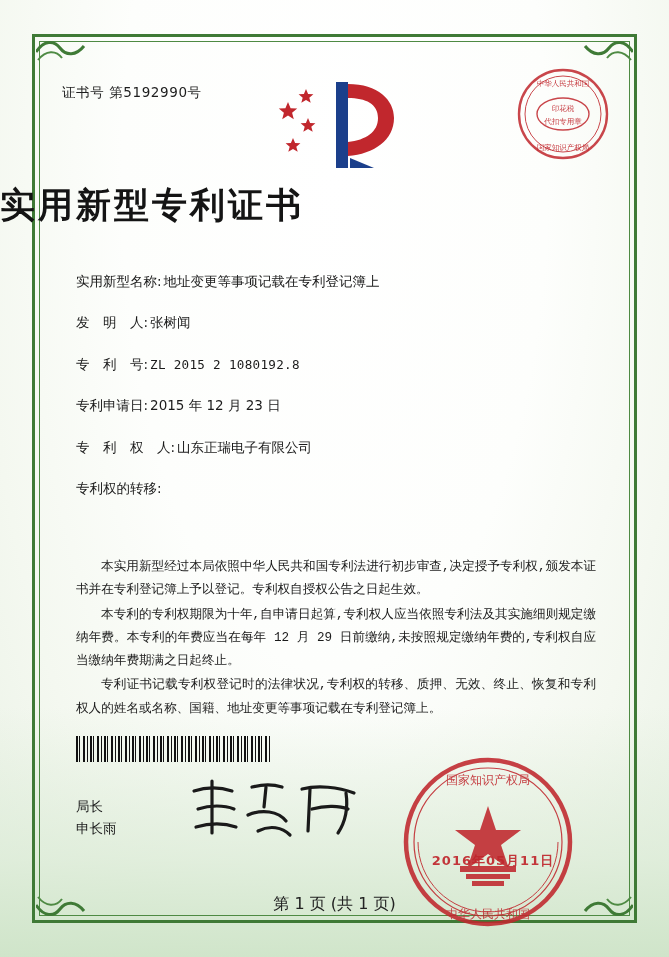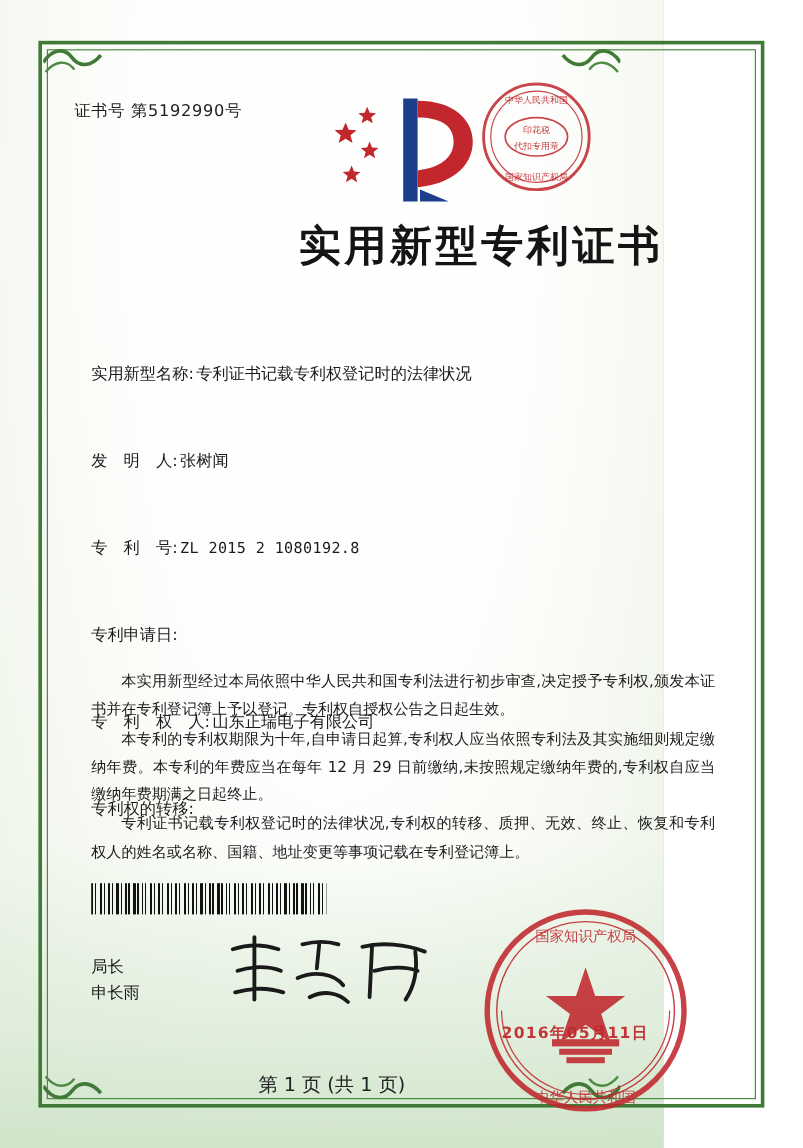--- a/index.html
+++ b/index.html
@@ -8,23 +8,23 @@
     background: #fff;
   }
   body {
     width: 669px;
     height: 957px;
     font-family: "DejaVu Sans", sans-serif;
     overflow: hidden;
   }
   #page {
     position: relative;
-    width: 553px;
+    width: 669px;
     height: 957px;
-    background: #f9a8d4;
+    background: #fdba74;
     box-sizing: border-box;
   }
   
   #paper-tint {
     position: absolute;
     left: 0; top: 0; right: 0; bottom: 0;
     background:
       radial-gradient(ellipse at 50% 18%, #ffffff 0%, #fdfefc 45%, #f4f8f0 75%, #eaf2e6 100%);
   }
   #bottom-wash {
@@ -78,21 +78,21 @@
   #stamp-top {
     position: absolute;
     right: 58px; top: 66px;
     width: 96px; height: 96px;
   }
   
   #doc-title {
     position: absolute;
     left: 0; right: 0;
     top: 182px;
-    text-align: right;
+    text-align: left;
     font-family: Liberation Serif, serif;
     font-size: 35px;
     font-weight: bold;
     color: #141414;
     letter-spacing: 3px;
   }
   
   #fields {
     position: absolute;
     left: 76px; top: 272px;
@@ -102,21 +102,20 @@
     display: flex;
     align-items: baseline;
     margin-bottom: 22.5px;
     font-size: 13.5px;
     color: #1b1b1b;
     line-height: 1.4;
   }
   .field-label {
     white-space: pre;
     flex: 0 0 auto;
-    margin-top: 31px;
   }
   .field-value {
     margin-left: 2px;
     flex: 1 1 auto;
   }
   .mono-val {
     font-family: "DejaVu Sans Mono", monospace;
     font-size: 12.6px;
     letter-spacing: 0.3px;
   }
@@ -126,20 +125,21 @@
     left: 76px; top: 556px;
     width: 520px;
     font-size: 12.6px;
     color: #1b1b1b;
     line-height: 1.85;
     text-align: justify;
   }
   #body-text p {
     margin: 0 0 1px 0;
     text-indent: 25px;
+    font-family: Liberation Mono, monospace;
   }
   
   #barcode {
     position: absolute;
     left: 76px; top: 736px;
     width: 196px; height: 26px;
     background-image: repeating-linear-gradient(
       to right,
       #111 0px, #111 1.5px, transparent 1.5px, transparent 3px,
       #111 3px, #111 4px, transparent 4px, transparent 7px,
@@ -163,21 +163,21 @@
   
   #stamp-main {
     position: absolute;
     left: 400px; top: 754px;
     width: 176px; height: 176px;
   }
   #issue-date-stamp {
     position: absolute;
     left: 418px; top: 852px;
     width: 150px;
-    text-align: left;
+    text-align: center;
     font-size: 13px;
     color: #c0272d;
     font-weight: bold;
     letter-spacing: 1px;
     opacity: 0.92;
   }
   
   #footer {
     position: absolute;
     left: 0; right: 0;
@@ -242,32 +242,33 @@
       <text x="48" y="45">印花税</text>
       <text x="48" y="58">代扣专用章</text>
     </g>
   </svg>
 
   <div id="doc-title">实用新型专利证书</div>
 
   <div id="fields">
     <div class="field-row">
       <span class="field-label">实用新型名称:</span>
-      <span class="field-value">专利证书记载专利权登记时的法律状况</span>
+      <span class="field-value">地址变更等事项记载在专利登记簿上</span>
     </div>
     <div class="field-row">
       <span class="field-label">发　明　人:</span>
       <span class="field-value">张树闻</span>
     </div>
     <div class="field-row">
       <span class="field-label">专　利　号:</span>
       <span class="field-value mono-val">ZL 2015 2 1080192.8</span>
     </div>
     <div class="field-row">
       <span class="field-label">专利申请日:</span>
+      <span class="field-value">2015 年 12 月 23 日</span>
     </div>
     <div class="field-row">
       <span class="field-label">专　利　权　人:</span>
       <span class="field-value">山东正瑞电子有限公司</span>
     </div>
     <div class="field-row">
       <span class="field-label">专利权的转移:</span>
     </div>
   </div>
 

